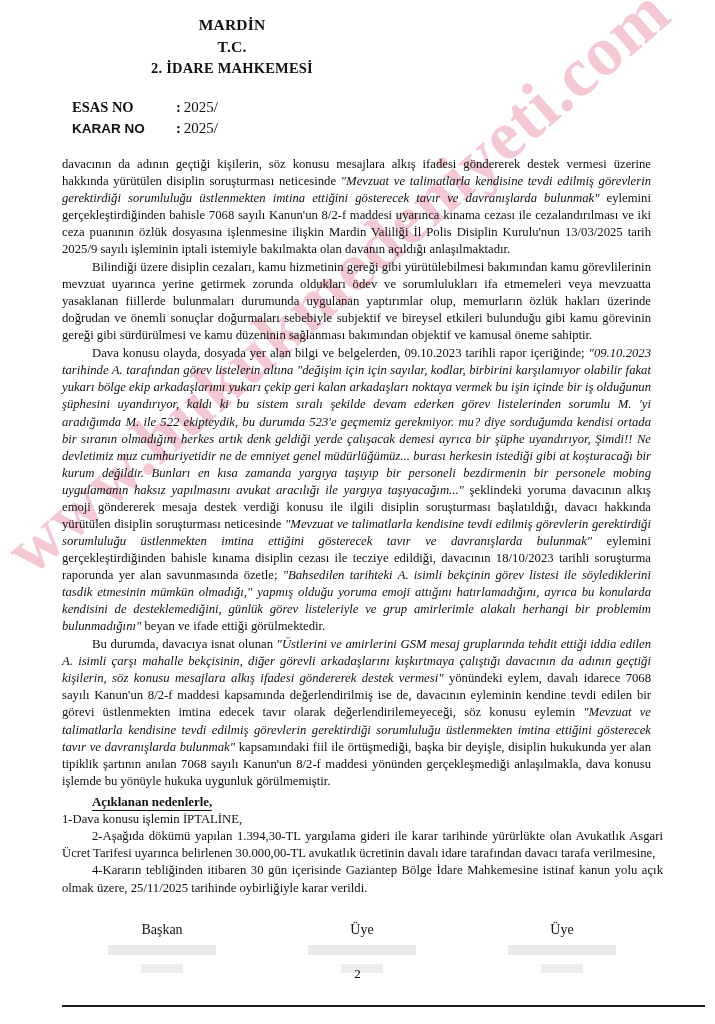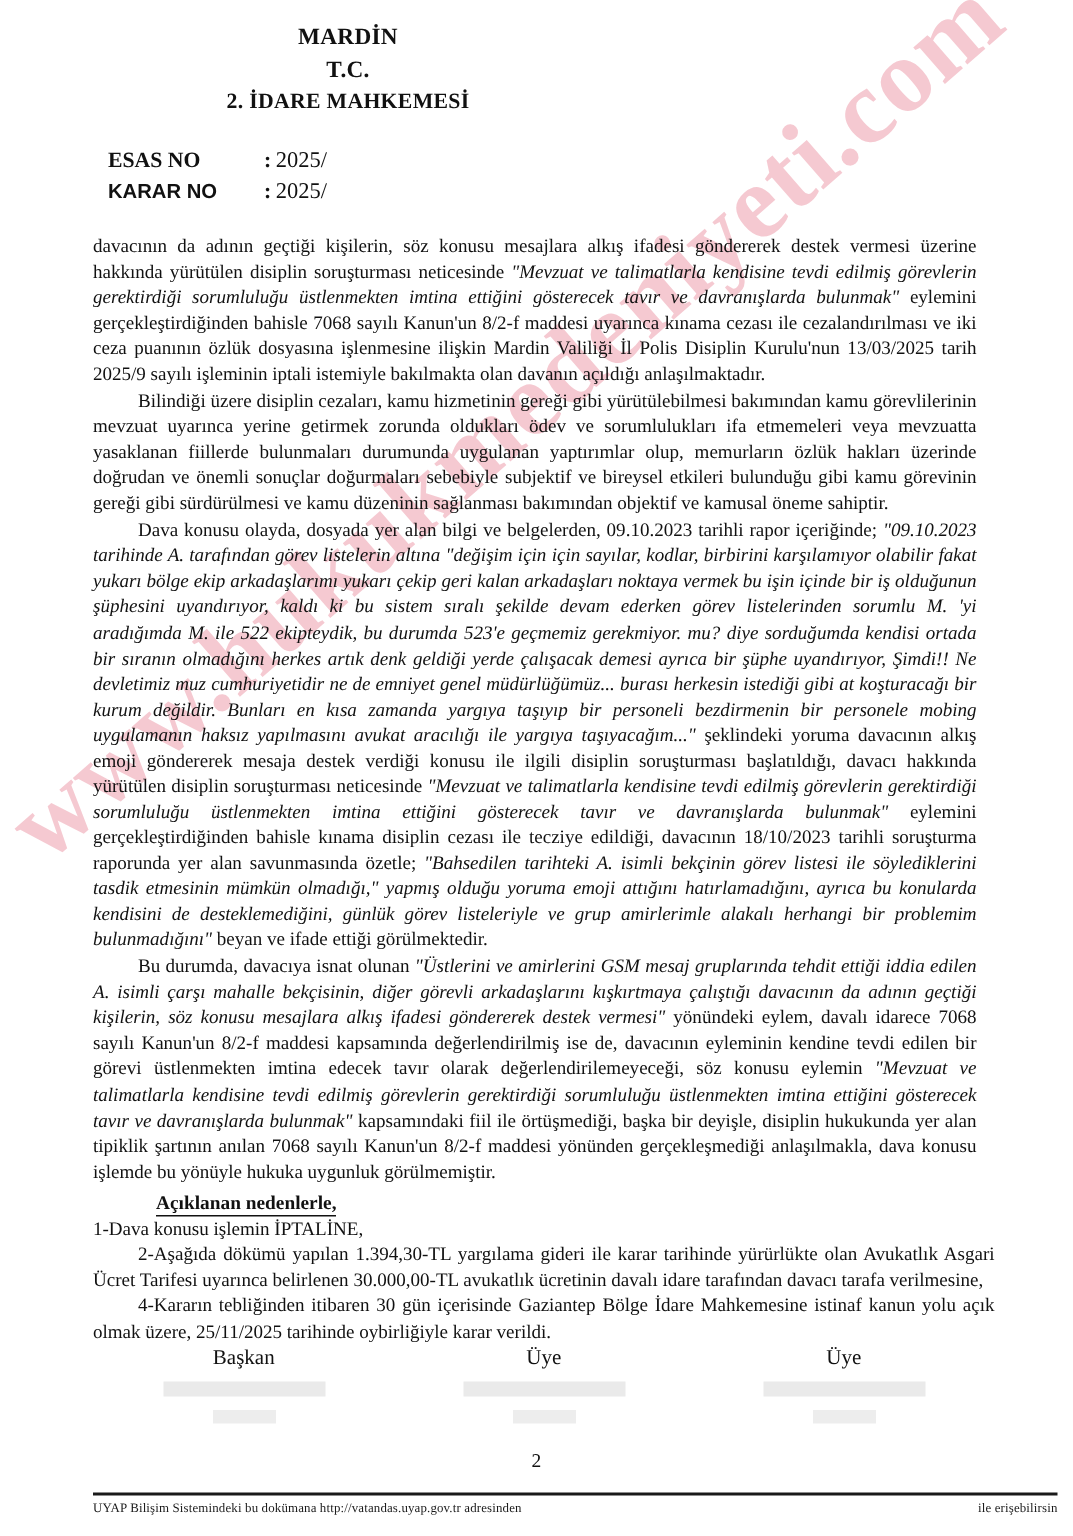--- a/index.html
+++ b/index.html
@@ -126,36 +126,36 @@
     margin-top: 4px;
   }
   .ruling-head {
     text-indent: 30px;
     font-weight: 700;
     font-size: 12.9px;
   }
   .ruling-head span.u {
     border-bottom: 1px solid #111;
     padding-bottom: 1px;
-    margin-left: 12px;
   }
   .ruling p {
     margin: 0;
     text-align: justify;
     font-size: 12.7px;
     line-height: 1.345;
   }
   .ruling p.indent { text-indent: 30px; }
 
   
   .signatures {
+    margin-top: 24px;
     padding-left: 62px;
     padding-right: 52px;
     display: flex;
-    justify-content: center;
+    justify-content: flex-start;
   }
   .sig-col {
     width: 200px;
     text-align: center;
   }
   .sig-title {
     font-size: 14px;
     line-height: 1.3;
     margin-bottom: 6px;
   }
@@ -275,19 +275,15 @@
         <span class="sig-redact-narrow"></span>
       </div>
     </div>
 
   </div>
 
   <div class="page-number">2</div>
 
   <div class="footer">
     <div class="footer-rule"></div>
-    <div class="footer-line">
-      <span>UYAP Bilişim Sistemindeki bu dokümana http://vatandas.uyap.gov.tr adresinden</span>
-      <span>ile erişebilirsin</span>
-    </div>
   </div>
 
 </div>
 
 </body></html>

